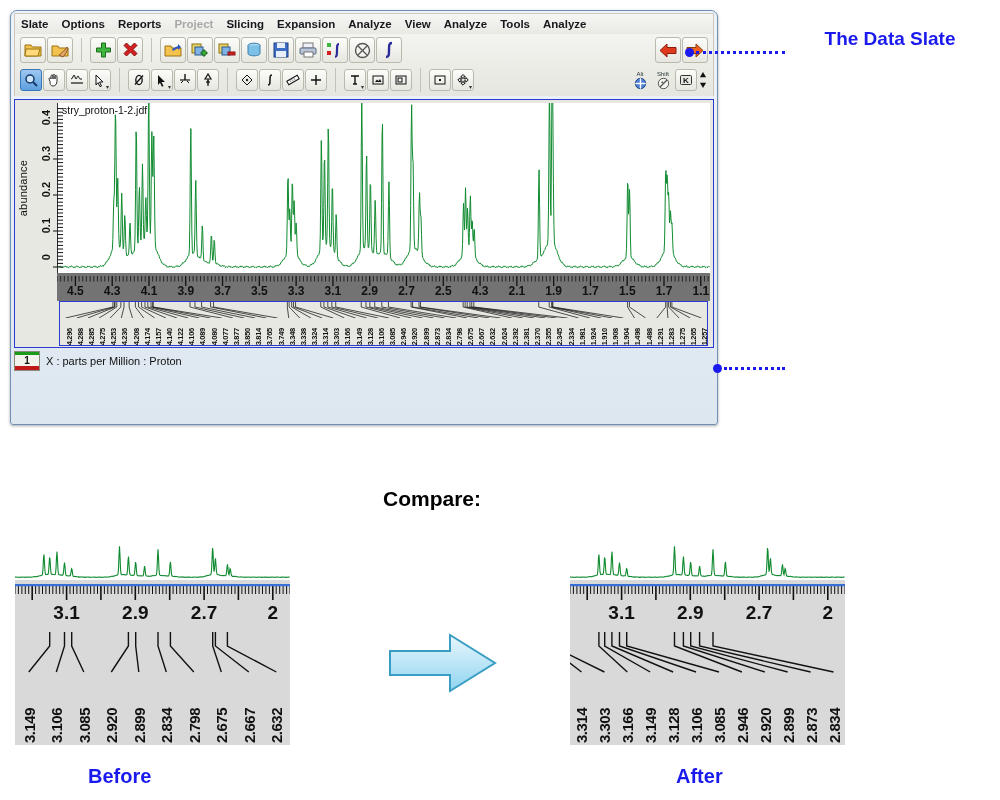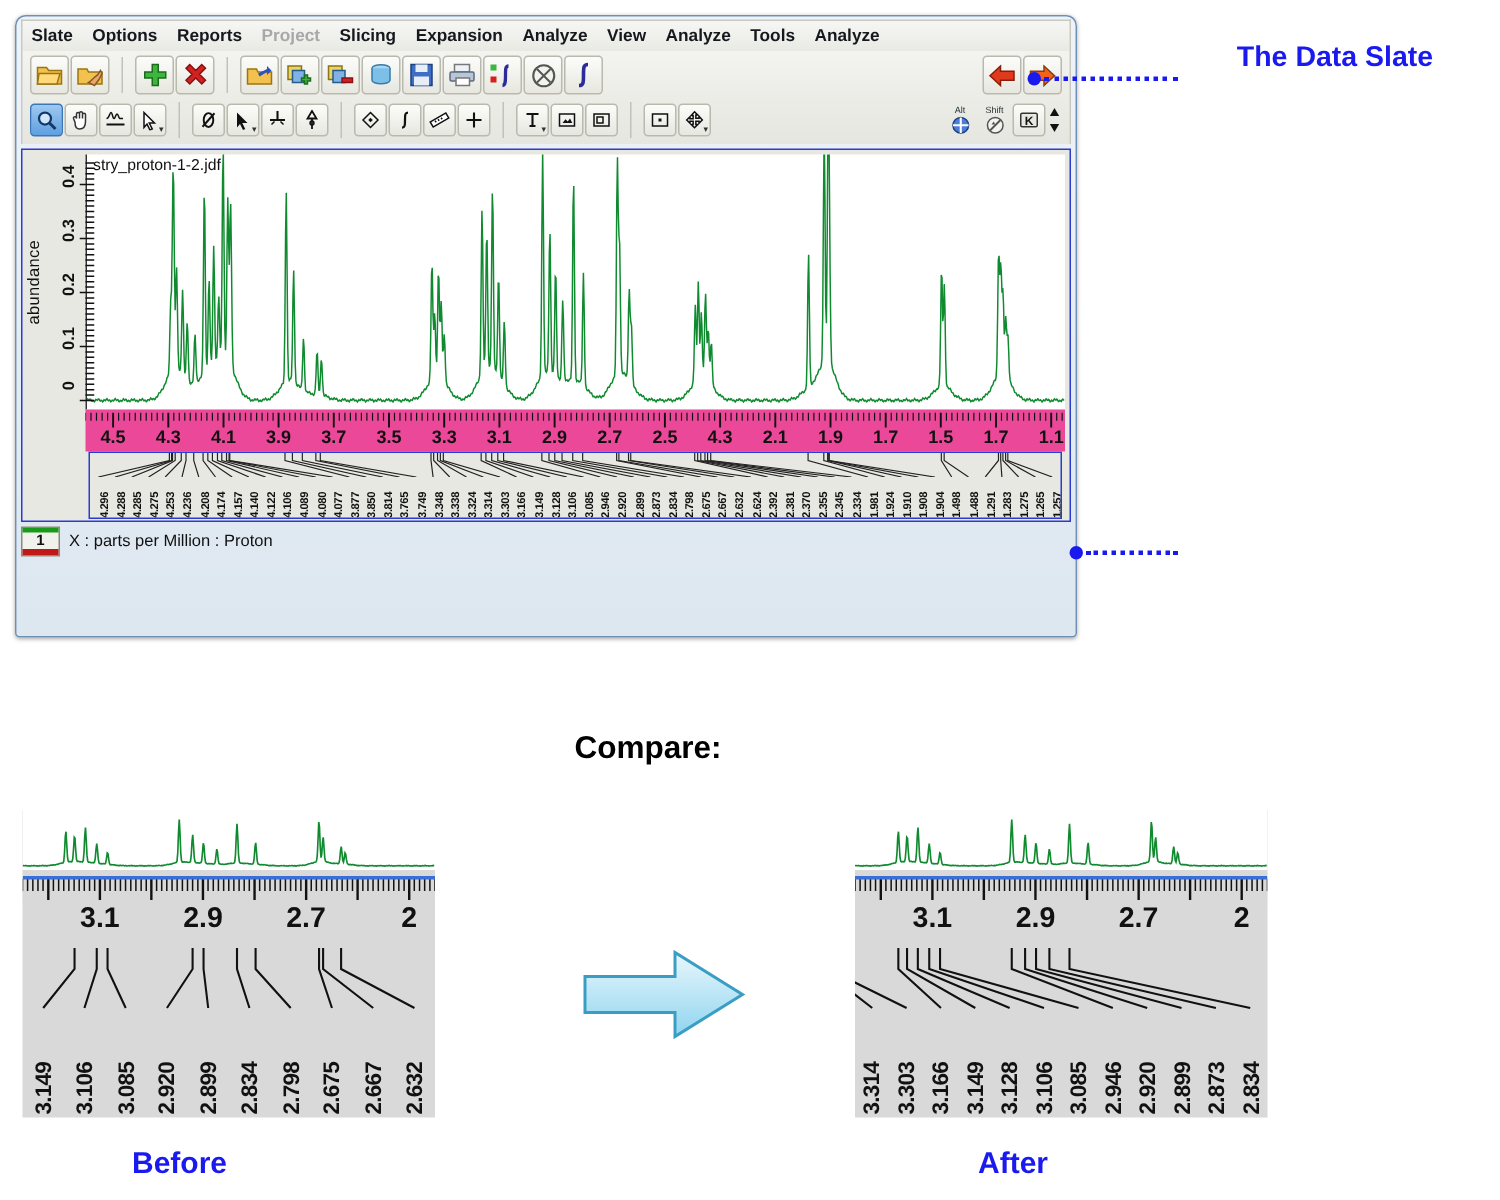--- a/index.html
+++ b/index.html
@@ -82,21 +82,21 @@
     position:absolute;right:0;font-size:11px;color:#111;font-weight:bold;
     writing-mode:vertical-rl;transform:rotate(180deg);
   }
   .canvas-area{
     position:absolute;left:42px;top:3px;right:3px;height:170px;
     background:#ffffff;border-left:1px solid #333;box-sizing:border-box;
   }
   .file-label{position:absolute;left:4px;top:1px;font-size:10.5px;color:#111;z-index:3;}
   .xaxis{
     position:absolute;left:42px;right:3px;top:173px;height:28px;
-    background:#ec4899;
+    background:#737373;
   }
   .xlab{position:absolute;font-size:12px;font-weight:bold;color:#111;top:11px;transform:translateX(-50%);}
   .peakbox{
     position:absolute;left:44px;right:5px;top:201px;height:45px;
     border:1px solid #2b3ad0;box-sizing:border-box;background:#e8e8e2;
     overflow:hidden;
   }
   .shiftlab{
     position:absolute;bottom:0px;font-size:7.5px;color:#111;font-weight:bold;
     writing-mode:vertical-rl;transform:rotate(180deg);letter-spacing:-.3px;
@@ -1093,13 +1093,13 @@
       <div class="plab" style="left: 96.125px;">3.128</div>
       <div class="plab" style="left: 119.042px;">3.106</div>
       <div class="plab" style="left: 141.958px;">3.085</div>
       <div class="plab" style="left: 164.875px;">2.946</div>
       <div class="plab" style="left: 187.792px;">2.920</div>
       <div class="plab" style="left: 210.708px;">2.899</div>
       <div class="plab" style="left: 233.625px;">2.873</div>
       <div class="plab" style="left: 256.542px;">2.834</div>
     </div>
 </div>
-<div class="cap" style="left:652px;top:765px;">After</div>
+<div class="cap" style="left:676px;top:765px;">After</div>
 
 </body></html>

